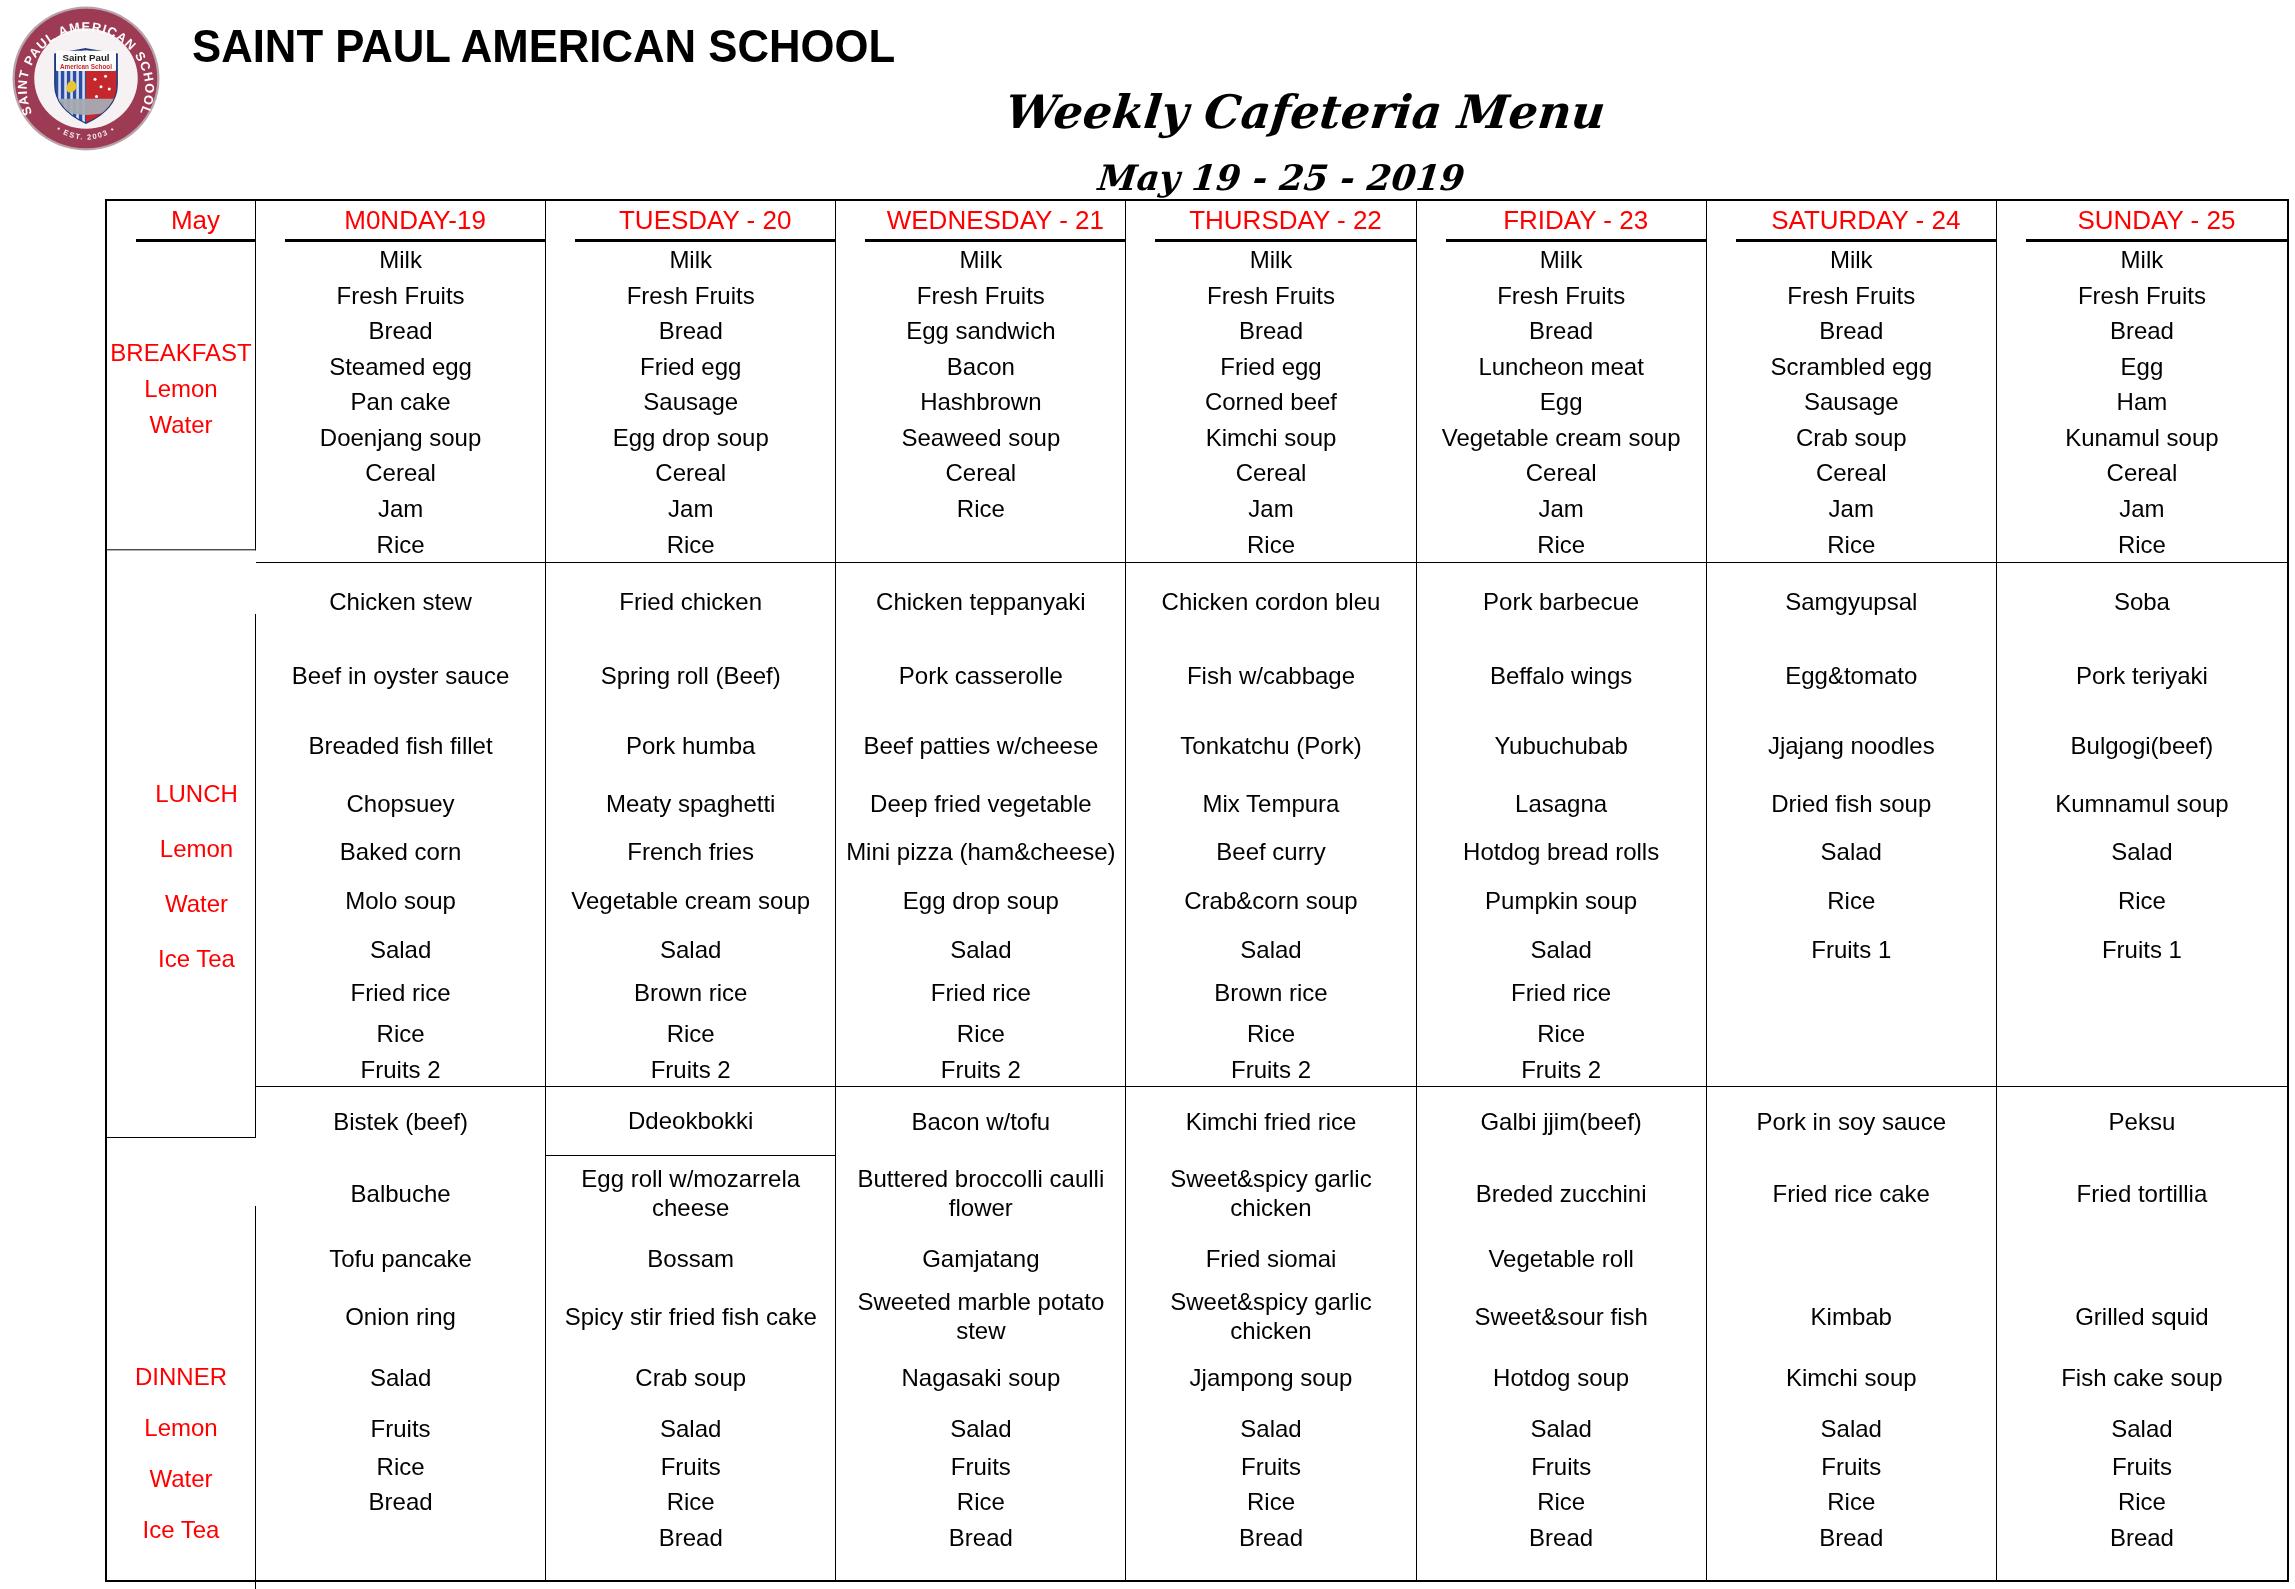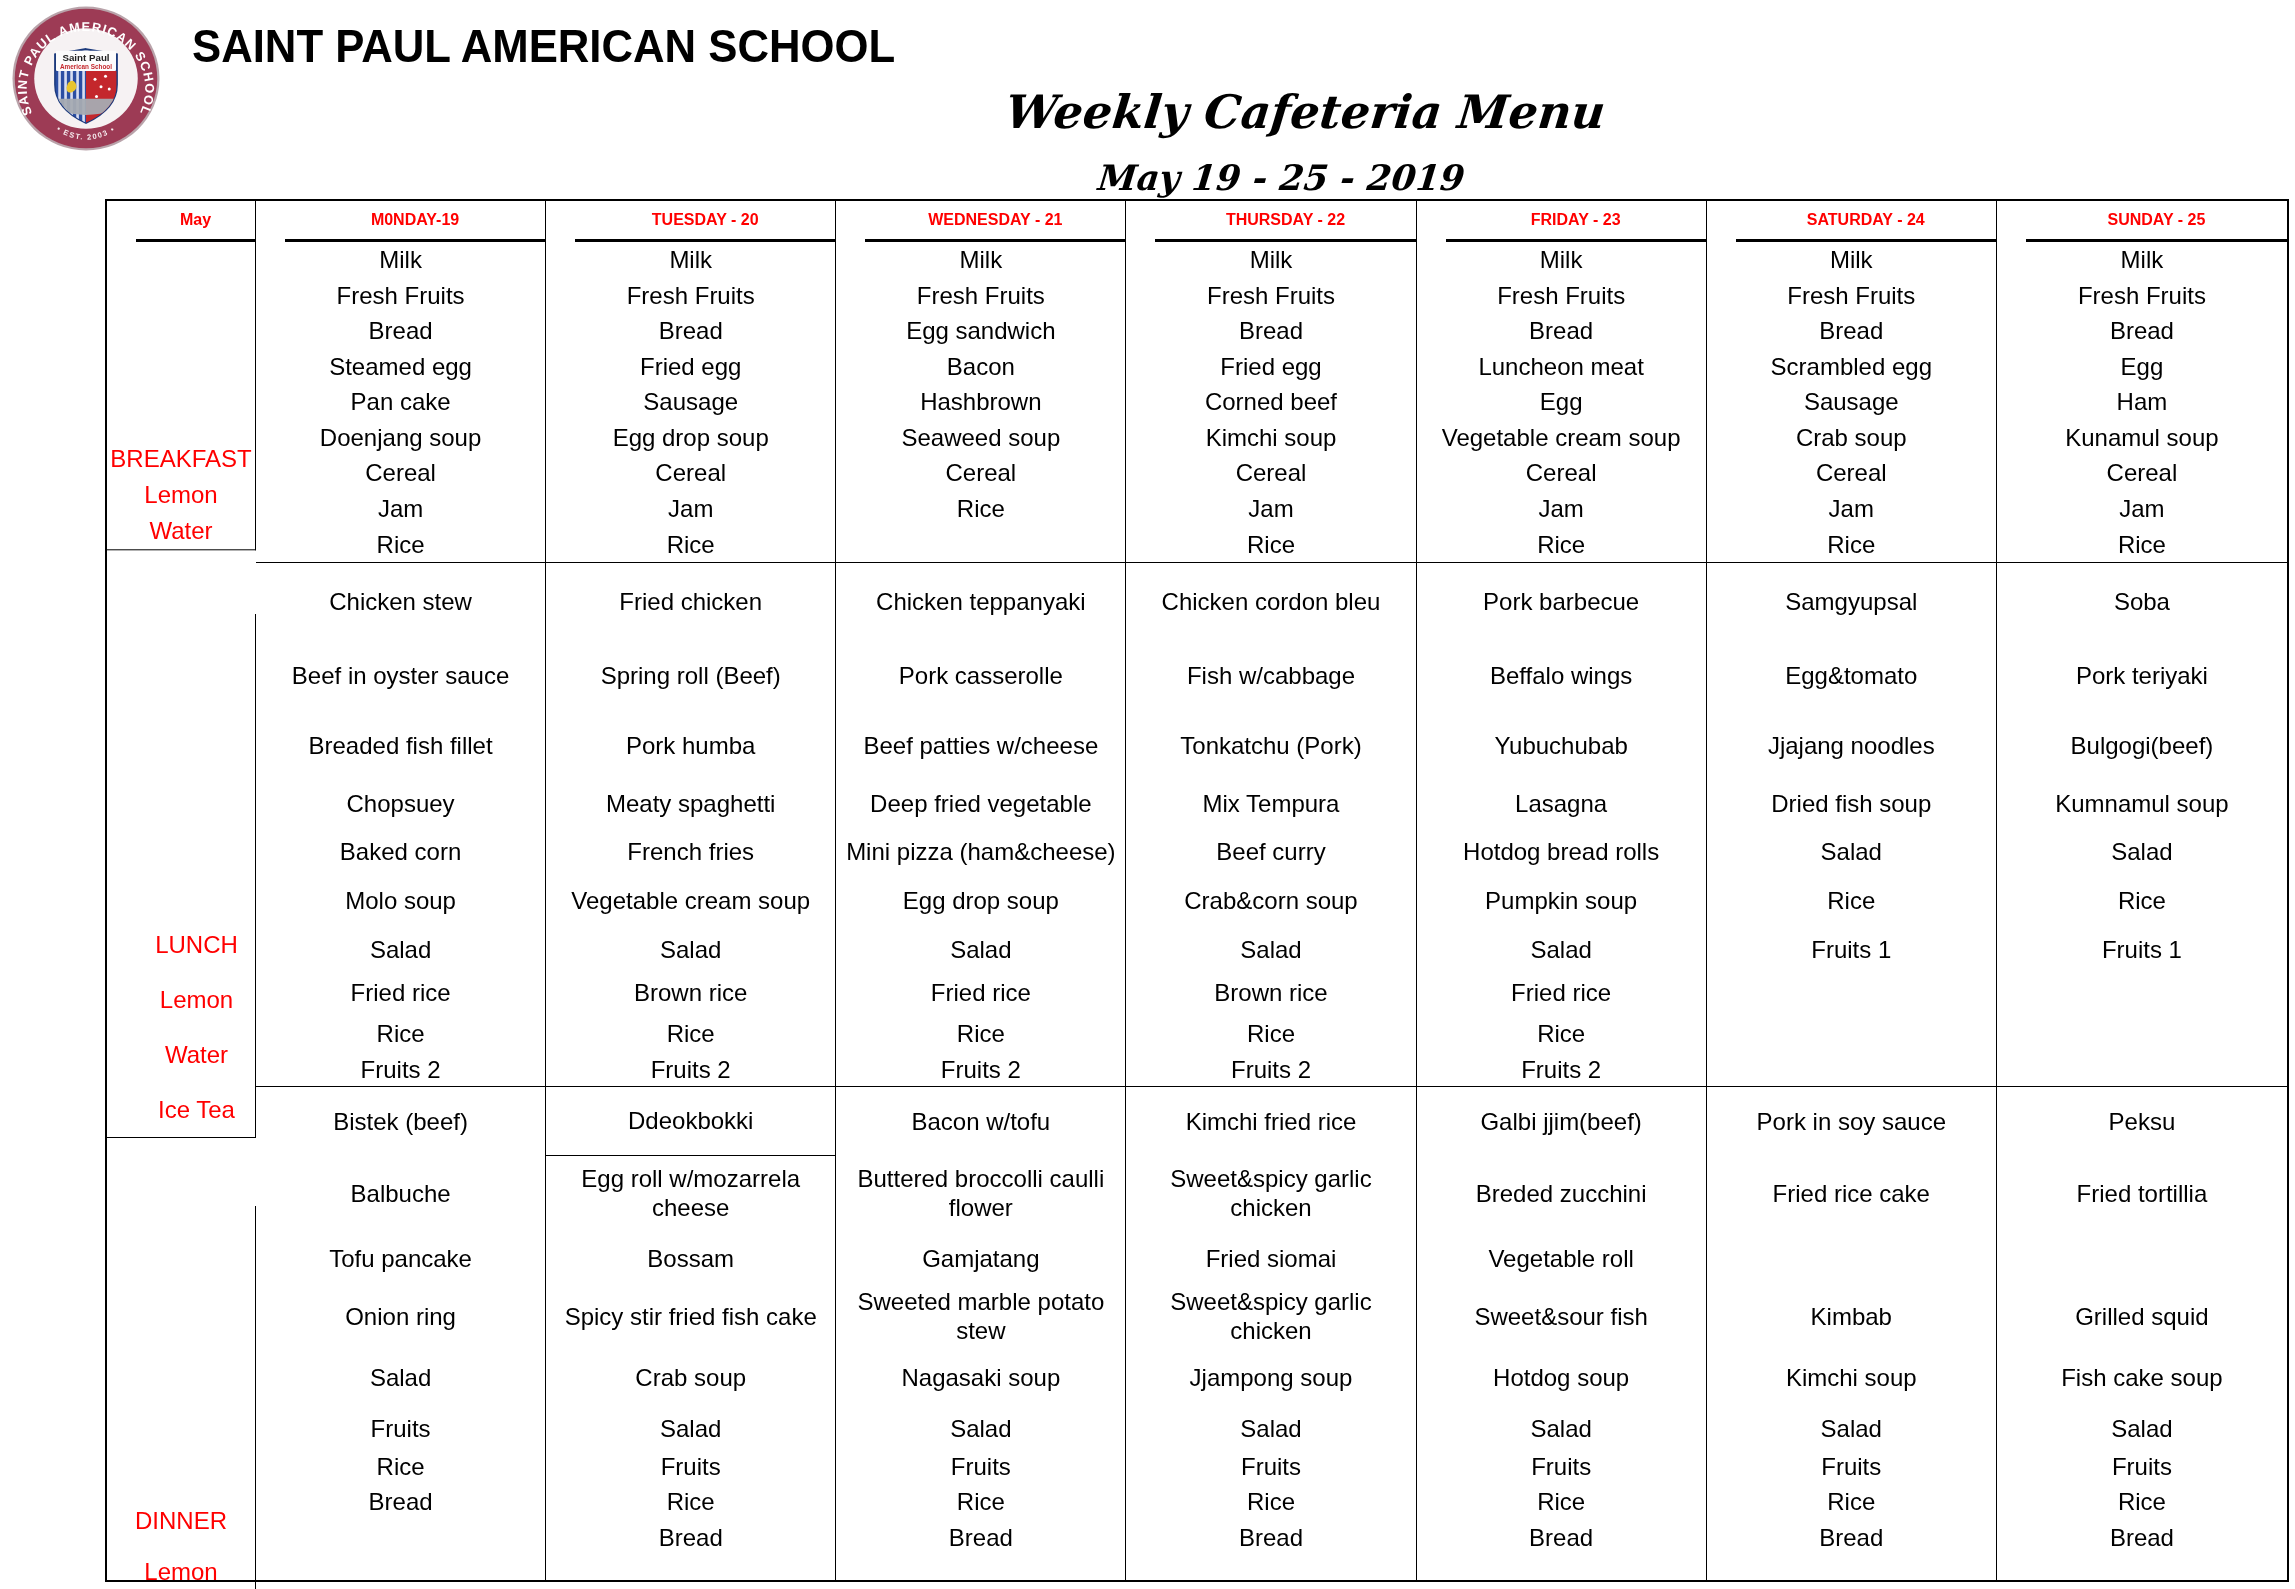--- a/index.html
+++ b/index.html
@@ -24,23 +24,23 @@
   .hrow{height:41px;}
   .mrow.b{height:321px;}
   .mrow.l{height:524px;}
   .mrow.d{flex:1;}
   .cell{border-right:1.6px solid #000;border-bottom:1.6px solid #000;box-sizing:border-box;min-width:0;}
   .hrow .cell{border-bottom:3.2px solid #000;}
   .mrow.d .cell{border-bottom:none;}
   .cell:last-child{border-right:none;}
 
   .ch{display:flex;align-items:center;justify-content:center;
-      color:#FF0000;font-weight:bold;font-size:16px;white-space:nowrap;margin-left:29px;}
-
-  .label{display:flex;flex-direction:column;align-items:center;justify-content:flex-end;
+      color:#FF0000;font-weight:normal;font-size:26px;white-space:nowrap;margin-left:29px;}
+
+  .label{display:flex;flex-direction:column;align-items:center;justify-content:center;
          color:#FF0000;font-size:24px;text-align:center;}
   .b .label .lab{line-height:36px;}
   .l .label .lab{line-height:55px;margin-left:31px;}
   .d .label .lab{line-height:51px;}
   .b .label{transform:translateY(-12.7px);}
   .l .label{transform:translateY(51px);}
   .d .label{transform:translateY(119px);}
 
   .menu{display:grid;grid-auto-flow:row;}
   .b .menu{grid-template-rows:repeat(9,1fr);}

